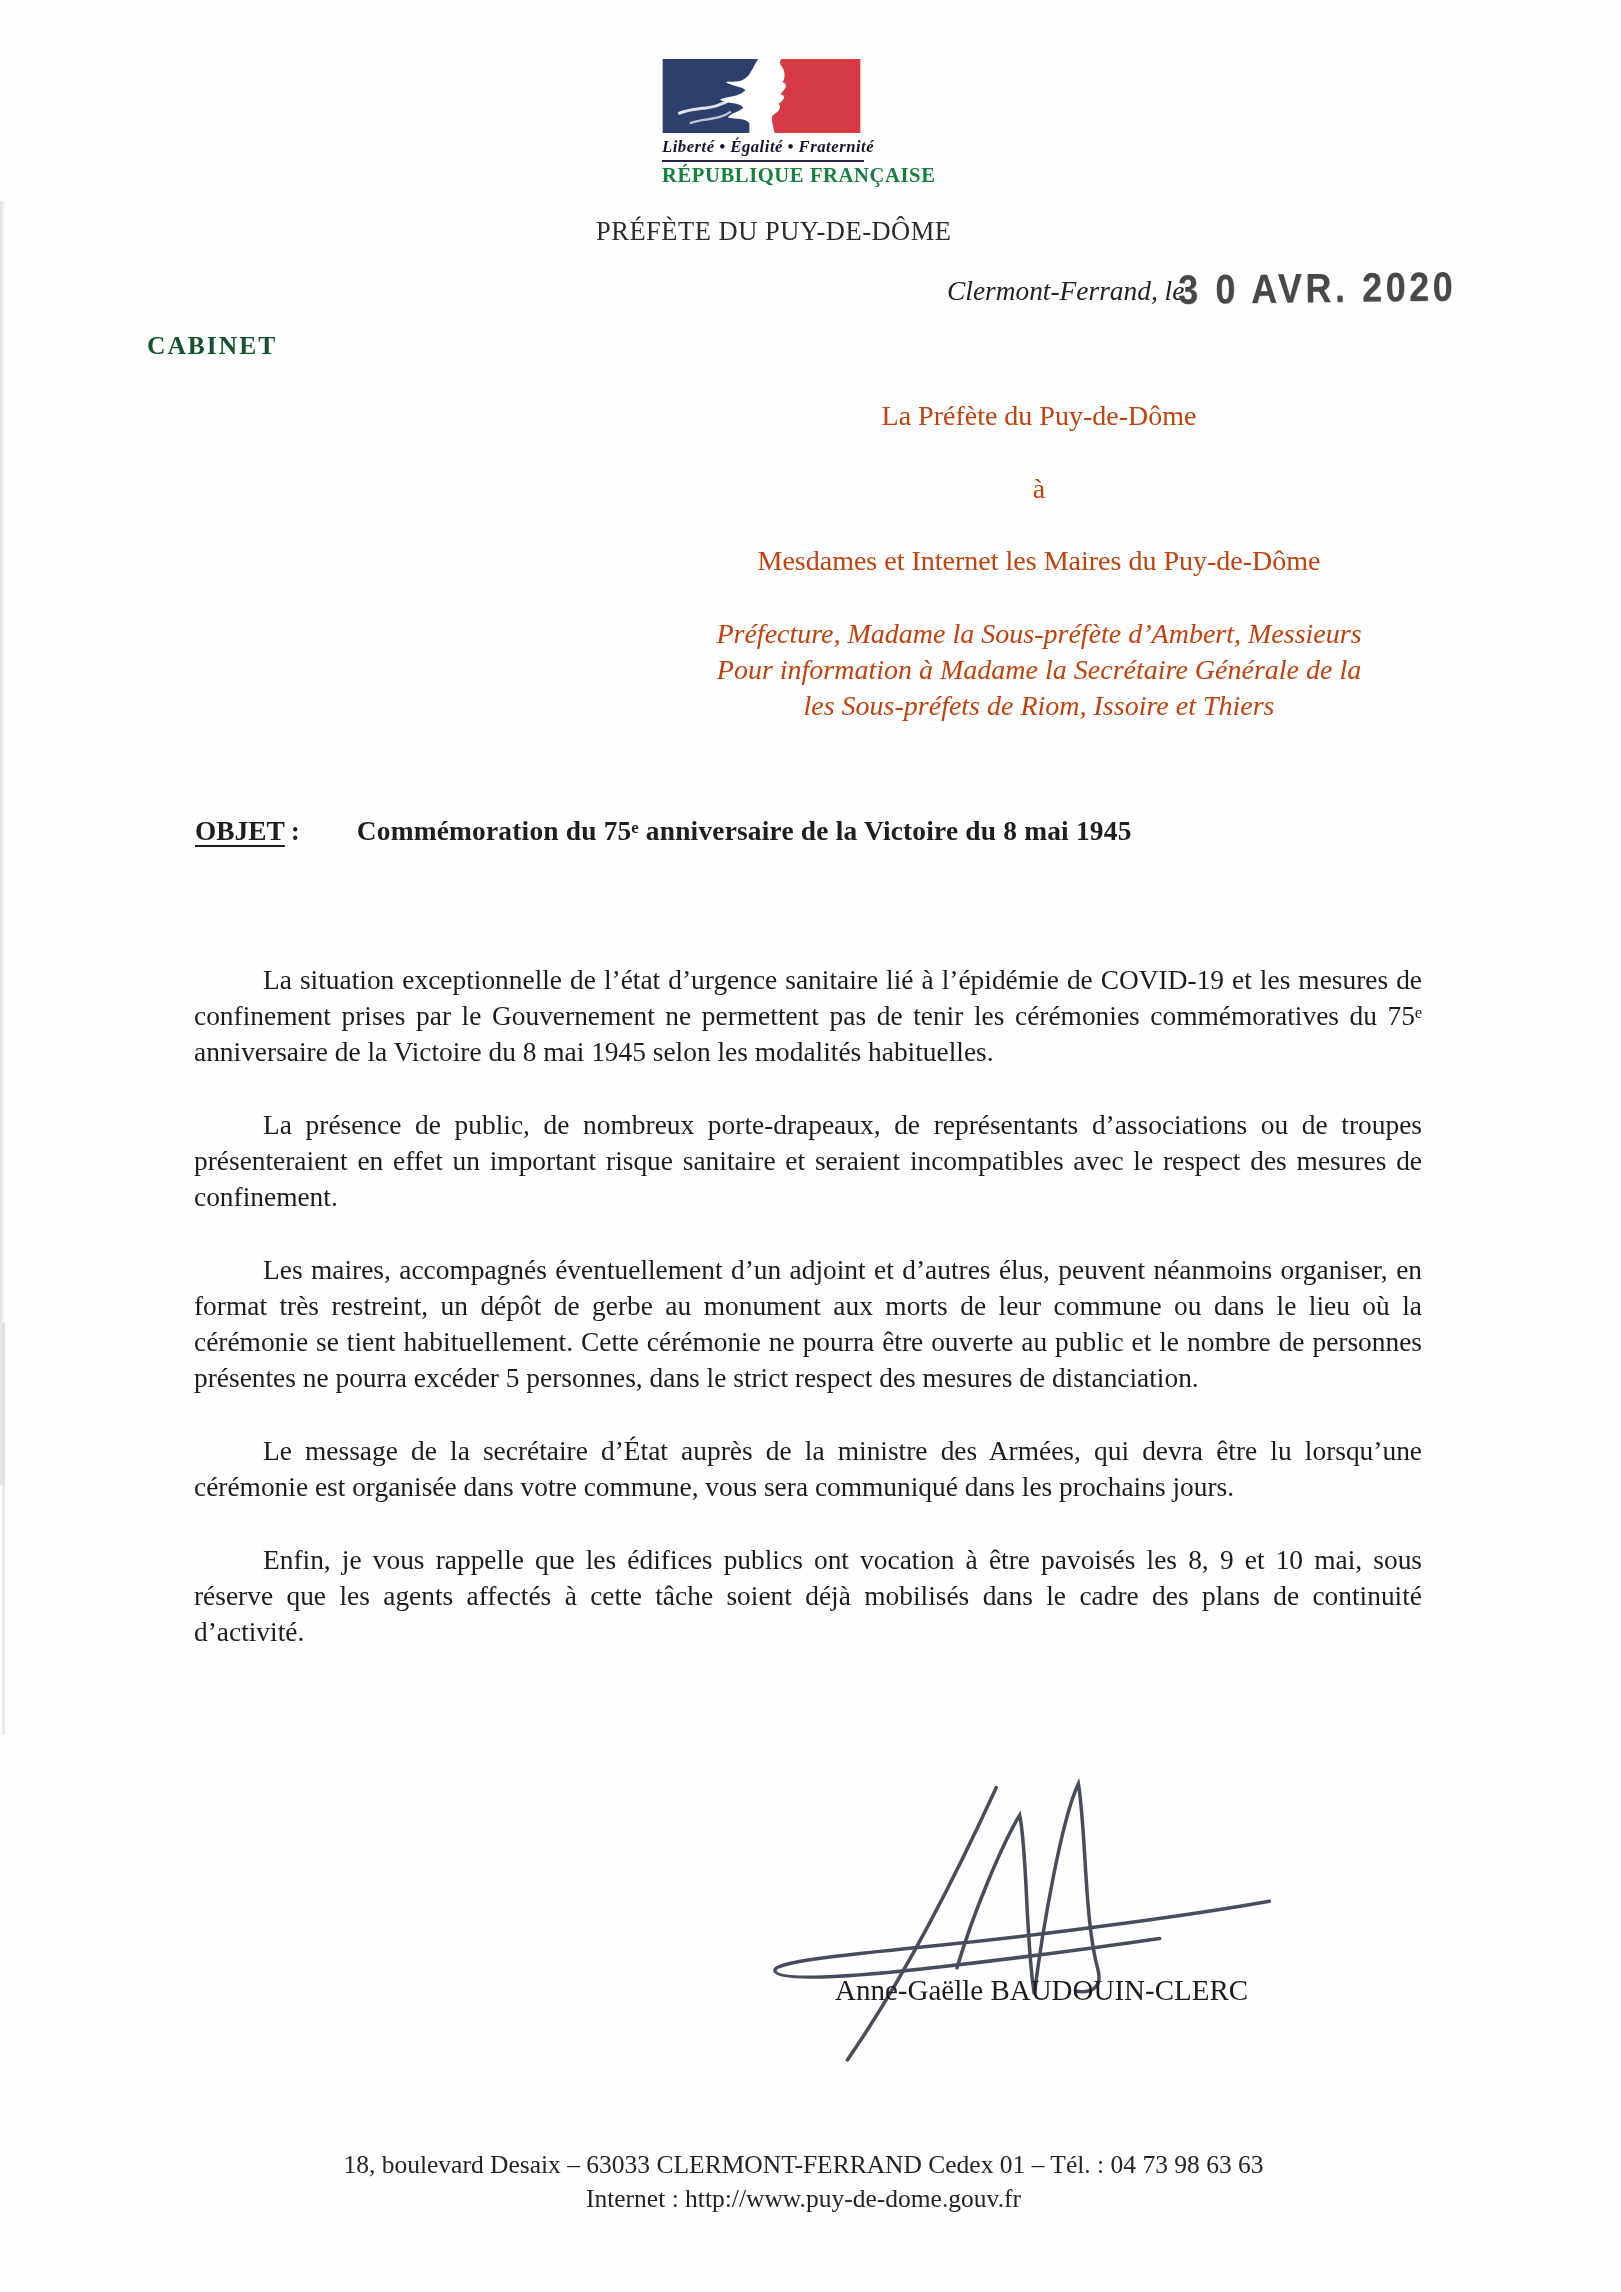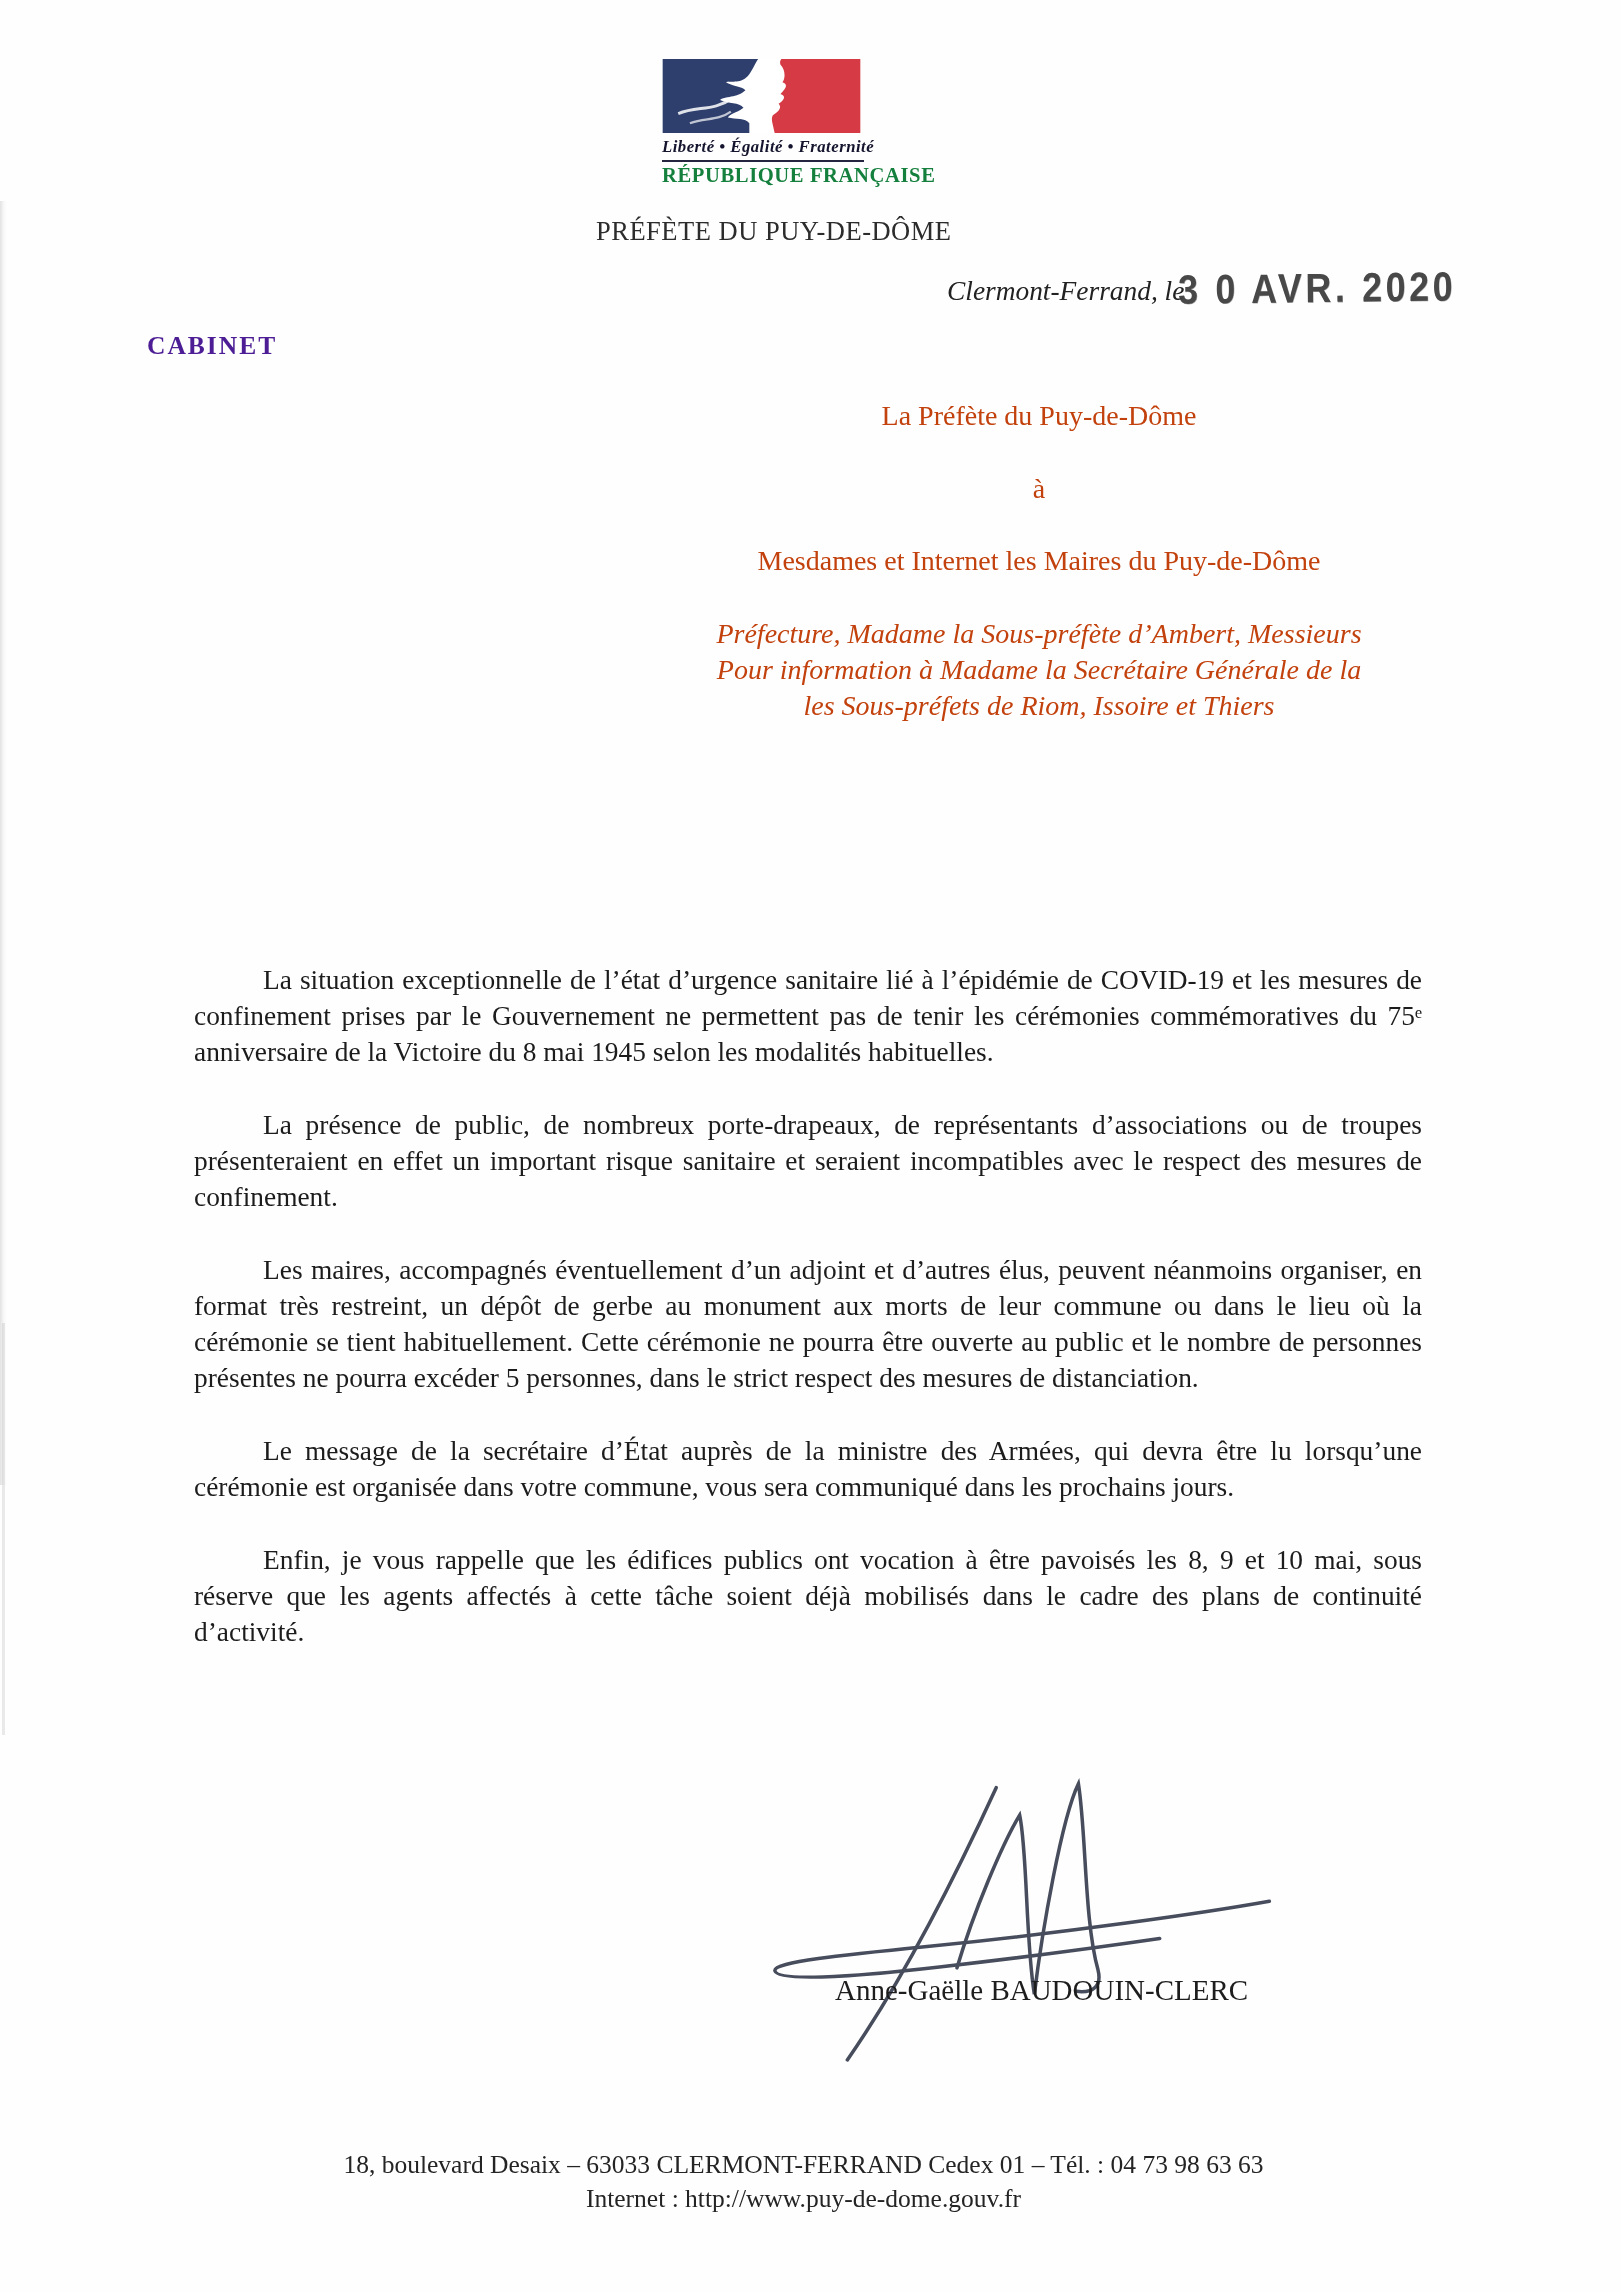--- a/index.html
+++ b/index.html
@@ -35,21 +35,21 @@
   }
   .dateline-place{position:absolute;left:947px;top:276px;font-size:27.4px;color:#222;font-style:italic;}
   .date-stamp{
     position:absolute;left:1178px;top:267px;
     font-family:"Liberation Sans","DejaVu Sans",sans-serif;
     font-weight:700;font-size:39px;letter-spacing:3.9px;color:#3b3b3b;
     transform:scaleX(.92) scaleY(1.05) rotate(-.6deg);transform-origin:left top;
     text-shadow:0.5px 0.5px 0 rgba(90,90,90,.55);
     opacity:.93;white-space:nowrap;
   }
-  .cabinet{position:absolute;left:147px;top:331px;font-weight:bold;font-size:25.5px;letter-spacing:2px;color:#4c1d95;}
+  .cabinet{position:absolute;left:147px;top:331px;font-weight:bold;font-size:25.5px;letter-spacing:2px;color:#14532d;}
 
   
   .addr{position:absolute;left:549px;top:400px;width:980px;text-align:center;font-size:28px;color:#c2410c;}
   .addr .sender{margin-bottom:41px;}
   .addr .particle{margin-bottom:40px;}
   .addr .recipient{margin-bottom:39px;}
   .addr .cc{font-style:italic;line-height:36px;}
 
   
   .subject{position:absolute;left:195px;top:816px;font-size:27.4px;white-space:nowrap;}
@@ -119,20 +119,23 @@
     <div class="sender">La Préfète du Puy-de-Dôme</div>
     <div class="particle">à</div>
     <div class="recipient">Mesdames et Internet les Maires du Puy-de-Dôme</div>
     <div class="cc">
       <div>Préfecture, Madame la Sous-préfète d’Ambert, Messieurs</div>
       <div>Pour information à Madame la Secrétaire Générale de la</div>
       <div>les Sous-préfets de Riom, Issoire et Thiers</div>
     </div>
   </div>
 
+  <div class="subject">
+    <span class="lbl">OBJET</span><span class="sep">:</span><span class="ttl">Commémoration du 75ᵉ anniversaire de la Victoire du 8 mai 1945</span>
+  </div>
 
   <div class="body-text">
     <p>La situation exceptionnelle de l’état d’urgence sanitaire lié à l’épidémie de COVID-19 et les mesures de confinement prises par le Gouvernement ne permettent pas de tenir les cérémonies commémoratives du 75ᵉ anniversaire de la Victoire du 8 mai 1945 selon les modalités habituelles.</p>
     <p>La présence de public, de nombreux porte-drapeaux, de représentants d’associations ou de troupes présenteraient en effet un important risque sanitaire et seraient incompatibles avec le respect des mesures de confinement.</p>
     <p>Les maires, accompagnés éventuellement d’un adjoint et d’autres élus, peuvent néanmoins organiser, en format très restreint, un dépôt de gerbe au monument aux morts de leur commune ou dans le lieu où la cérémonie se tient habituellement. Cette cérémonie ne pourra être ouverte au public et le nombre de personnes présentes ne pourra excéder 5 personnes, dans le strict respect des mesures de distanciation.</p>
     <p>Le message de la secrétaire d’État auprès de la ministre des Armées, qui devra être lu lorsqu’une cérémonie est organisée dans votre commune, vous sera communiqué dans les prochains jours.</p>
     <p>Enfin, je vous rappelle que les édifices publics ont vocation à être pavoisés les 8, 9 et 10 mai, sous réserve que les agents affectés à cette tâche soient déjà mobilisés dans le cadre des plans de continuité d’activité.</p>
   </div>
 
   <svg class="sig-svg" viewBox="0 0 560 335" xmlns="http://www.w3.org/2000/svg">

